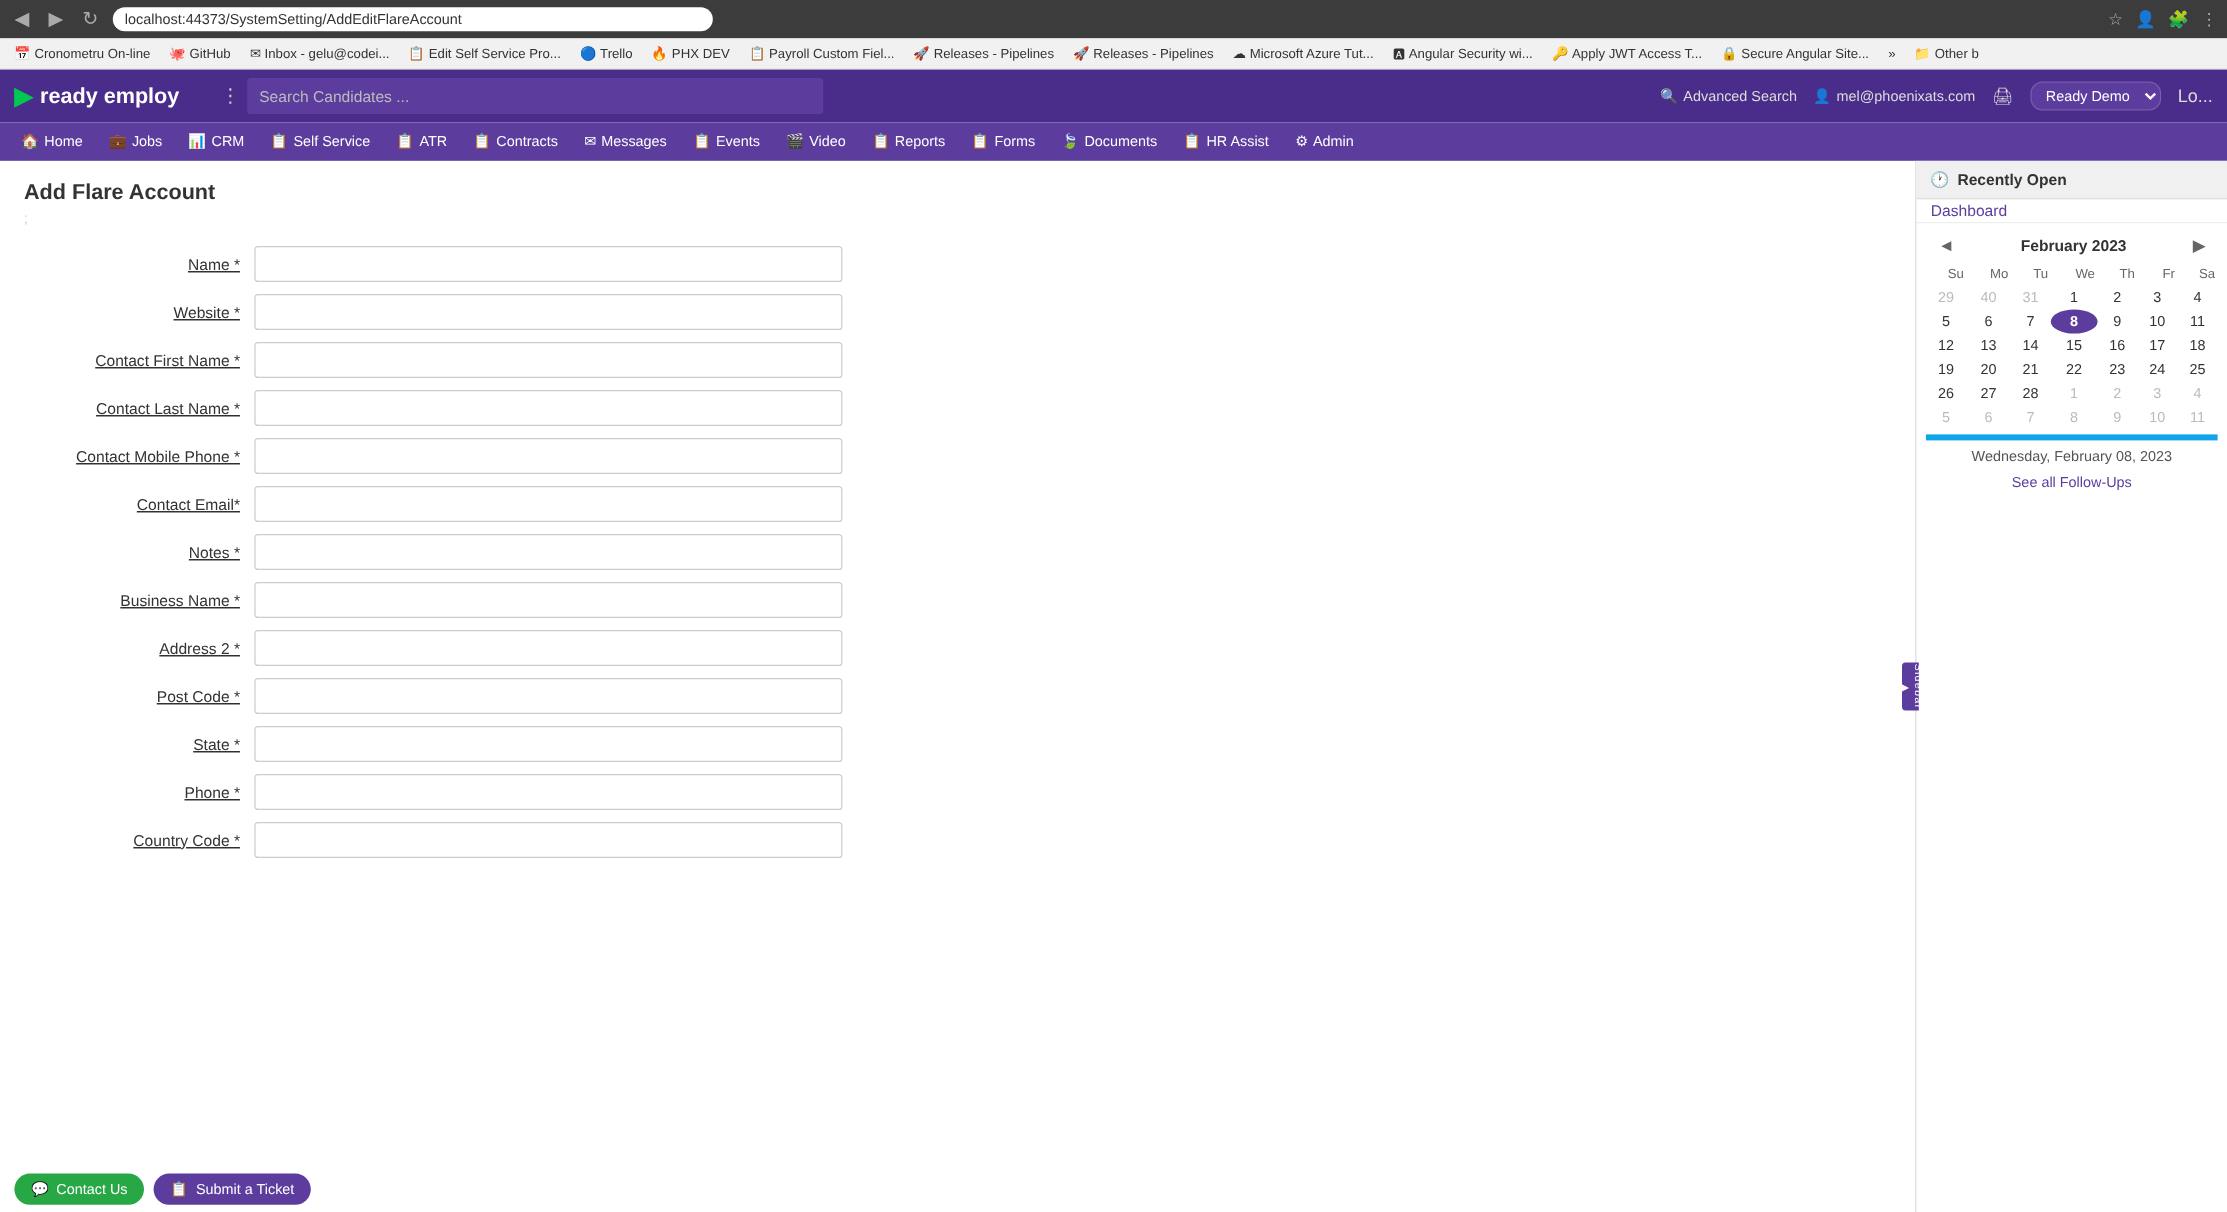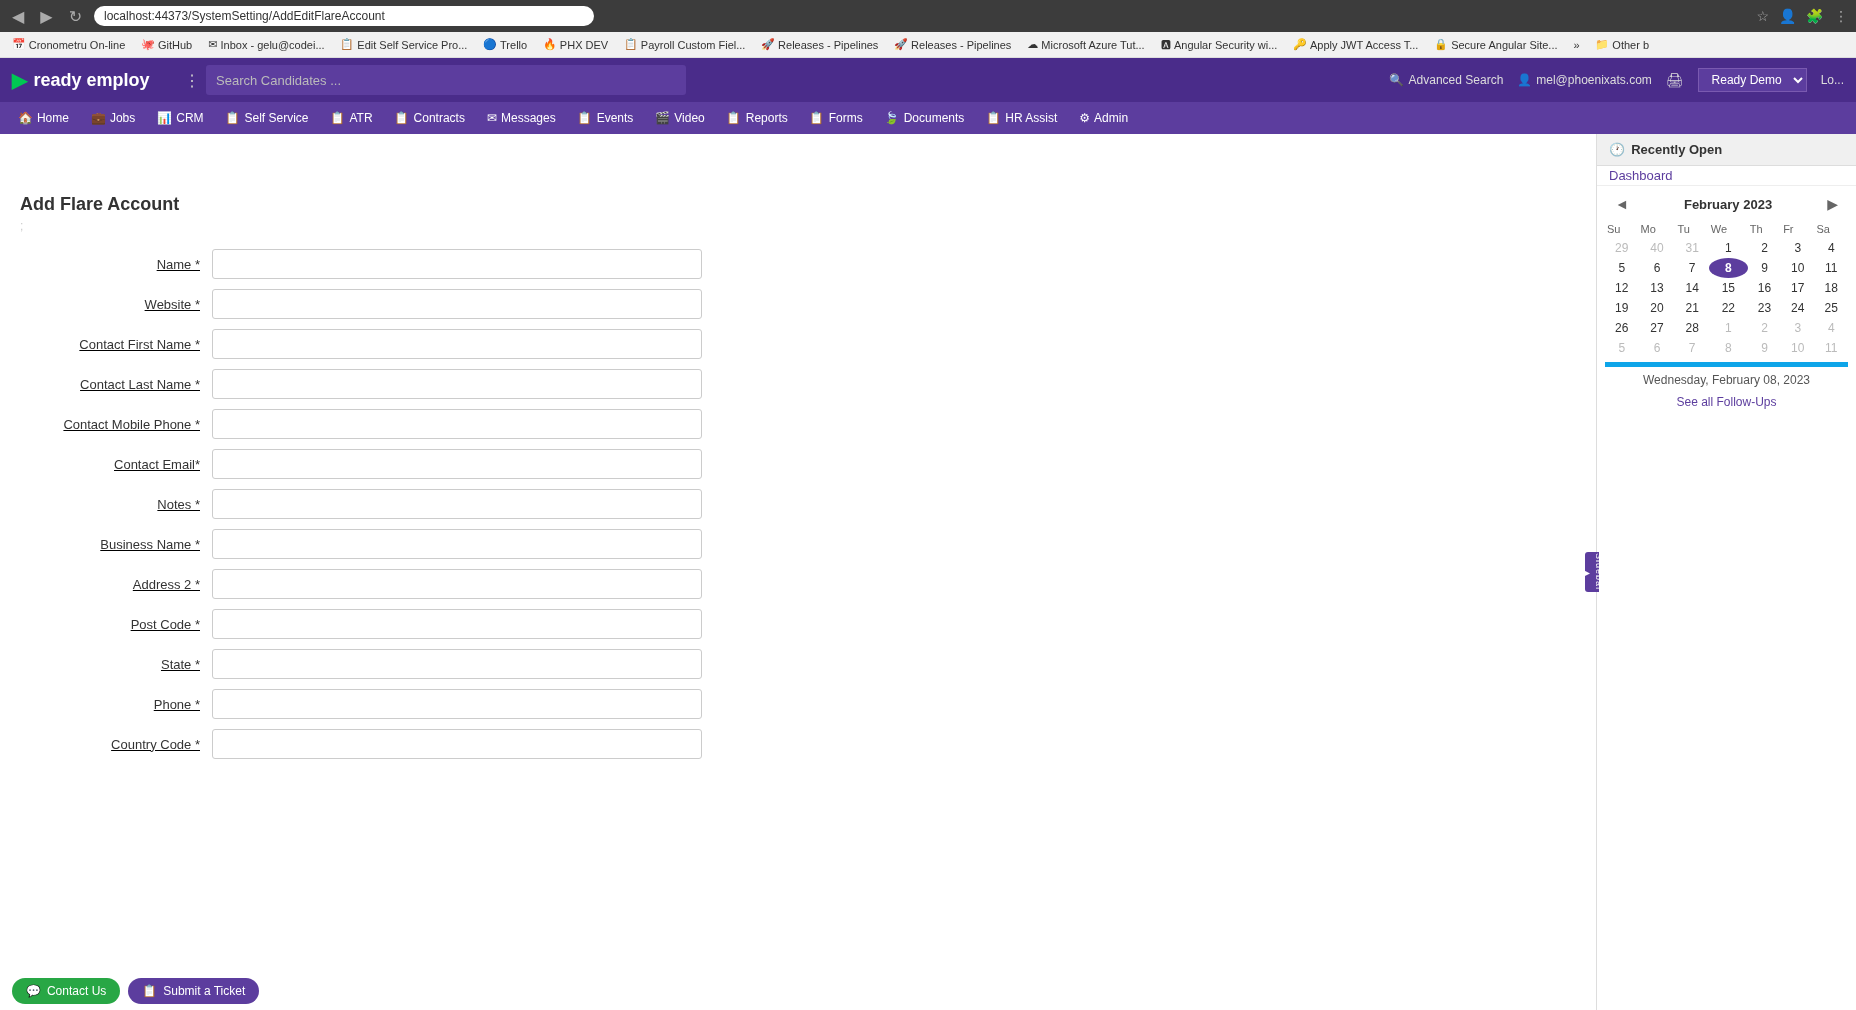--- a/index.html
+++ b/index.html
@@ -130,26 +130,25 @@
       cursor: pointer;
       color: #ddd;
       font-size: 12px;
     }
     .header-printer { color: #ddd; cursor: pointer; font-size: 14px; }
     .header-demo-select {
       background: #5c3d9e;
       border: 1px solid #7a5ab0;
       color: #fff;
       padding: 3px 8px;
-      border-radius: 0;
-      font-size: 12px;
-      cursor: pointer;
-      text-align: right;
-    }
-    .header-login { color: #ddd; font-size: 12px; cursor: pointer; }
+      border-radius: 10px;
+      font-size: 12px;
+      cursor: pointer;
+    }
+    .header-login { color: #ddd; font-size: 15px; cursor: pointer; }
 
     
     .nav-bar {
       background: #5c3d9e;
       height: 32px;
       display: flex;
       align-items: center;
       padding: 0 8px;
       gap: 2px;
     }
@@ -170,21 +169,20 @@
       display: flex;
       height: calc(100vh - 134px);
       overflow: hidden;
     }
 
     
     .content-area {
       flex: 1;
       overflow-y: auto;
       padding: 16px 20px;
-      margin-top: 44px;
     }
 
     .page-title {
       font-size: 18px;
       font-weight: bold;
       color: #333;
       margin-bottom: 4px;
     }
     .page-separator {
       color: #ccc;
@@ -299,21 +297,21 @@
     .calendar-month-year {
       font-weight: bold;
       font-size: 13px;
       color: #333;
     }
     .calendar-grid {
       width: 100%;
       border-collapse: collapse;
     }
     .calendar-grid th {
-      text-align: left;
+      text-align: right;
       font-weight: normal;
       color: #666;
       padding: 3px 2px;
       font-size: 11px;
     }
     .calendar-grid td {
       text-align: center;
       padding: 3px 2px;
       cursor: pointer;
       border-radius: 3px;

